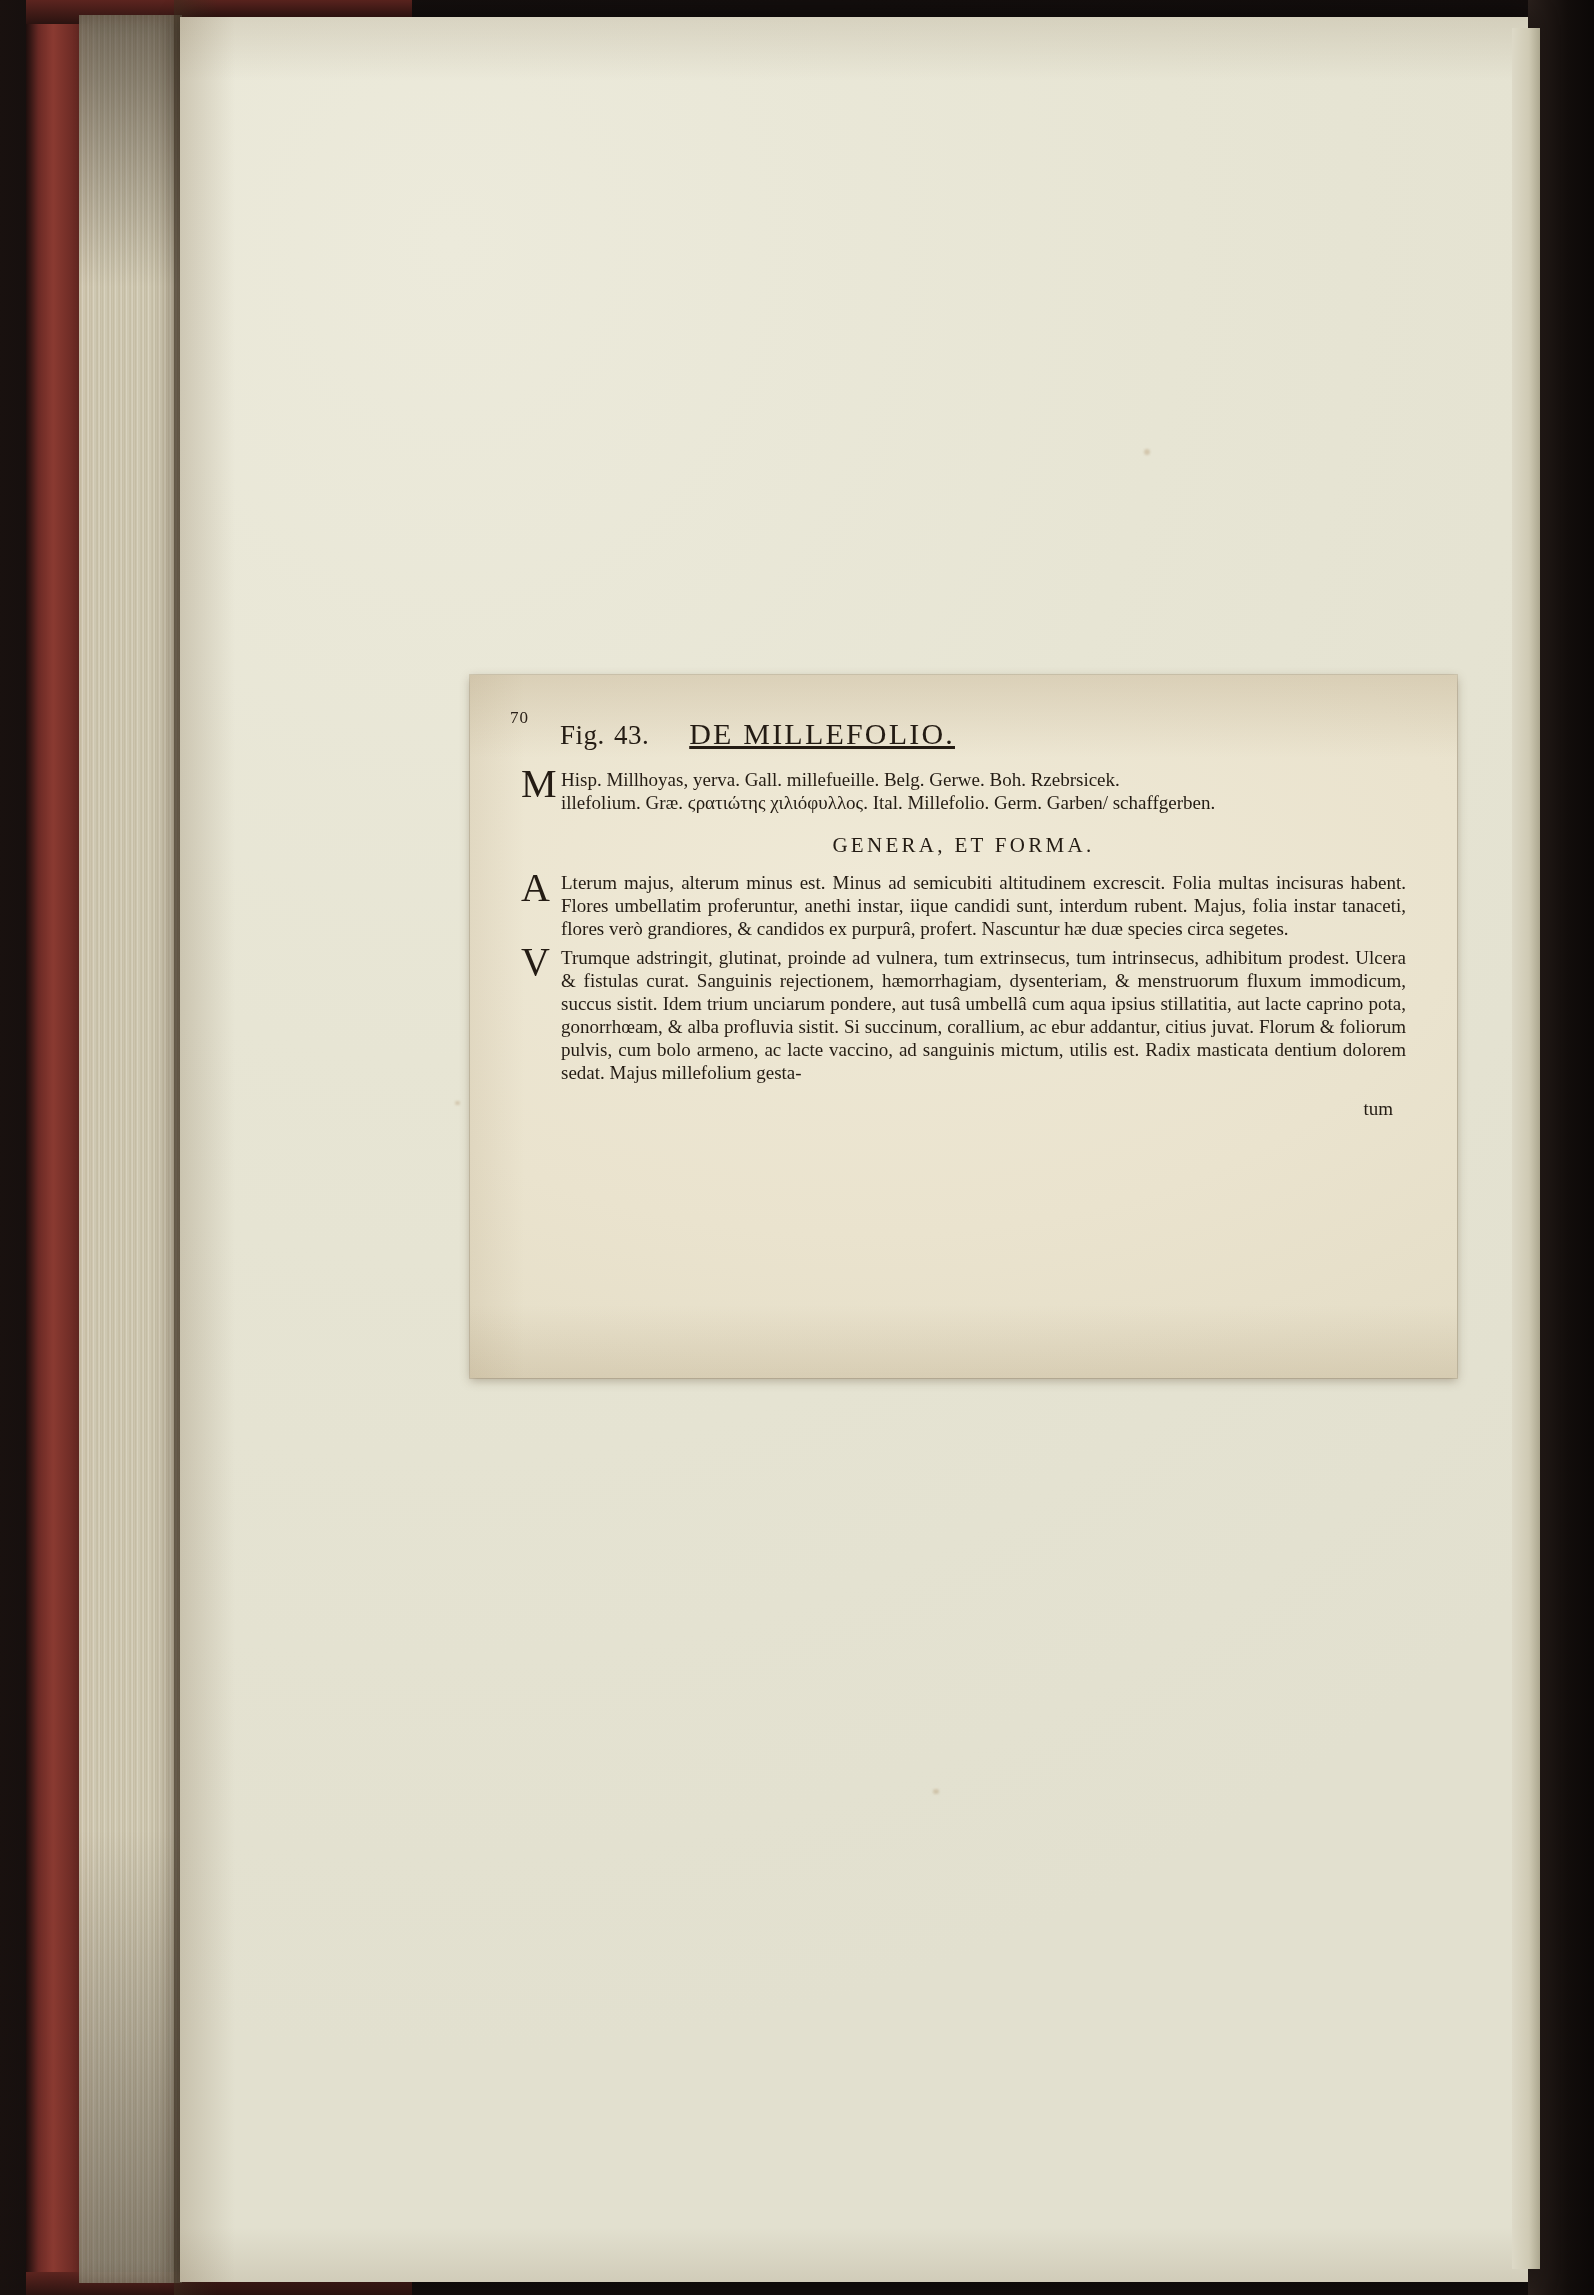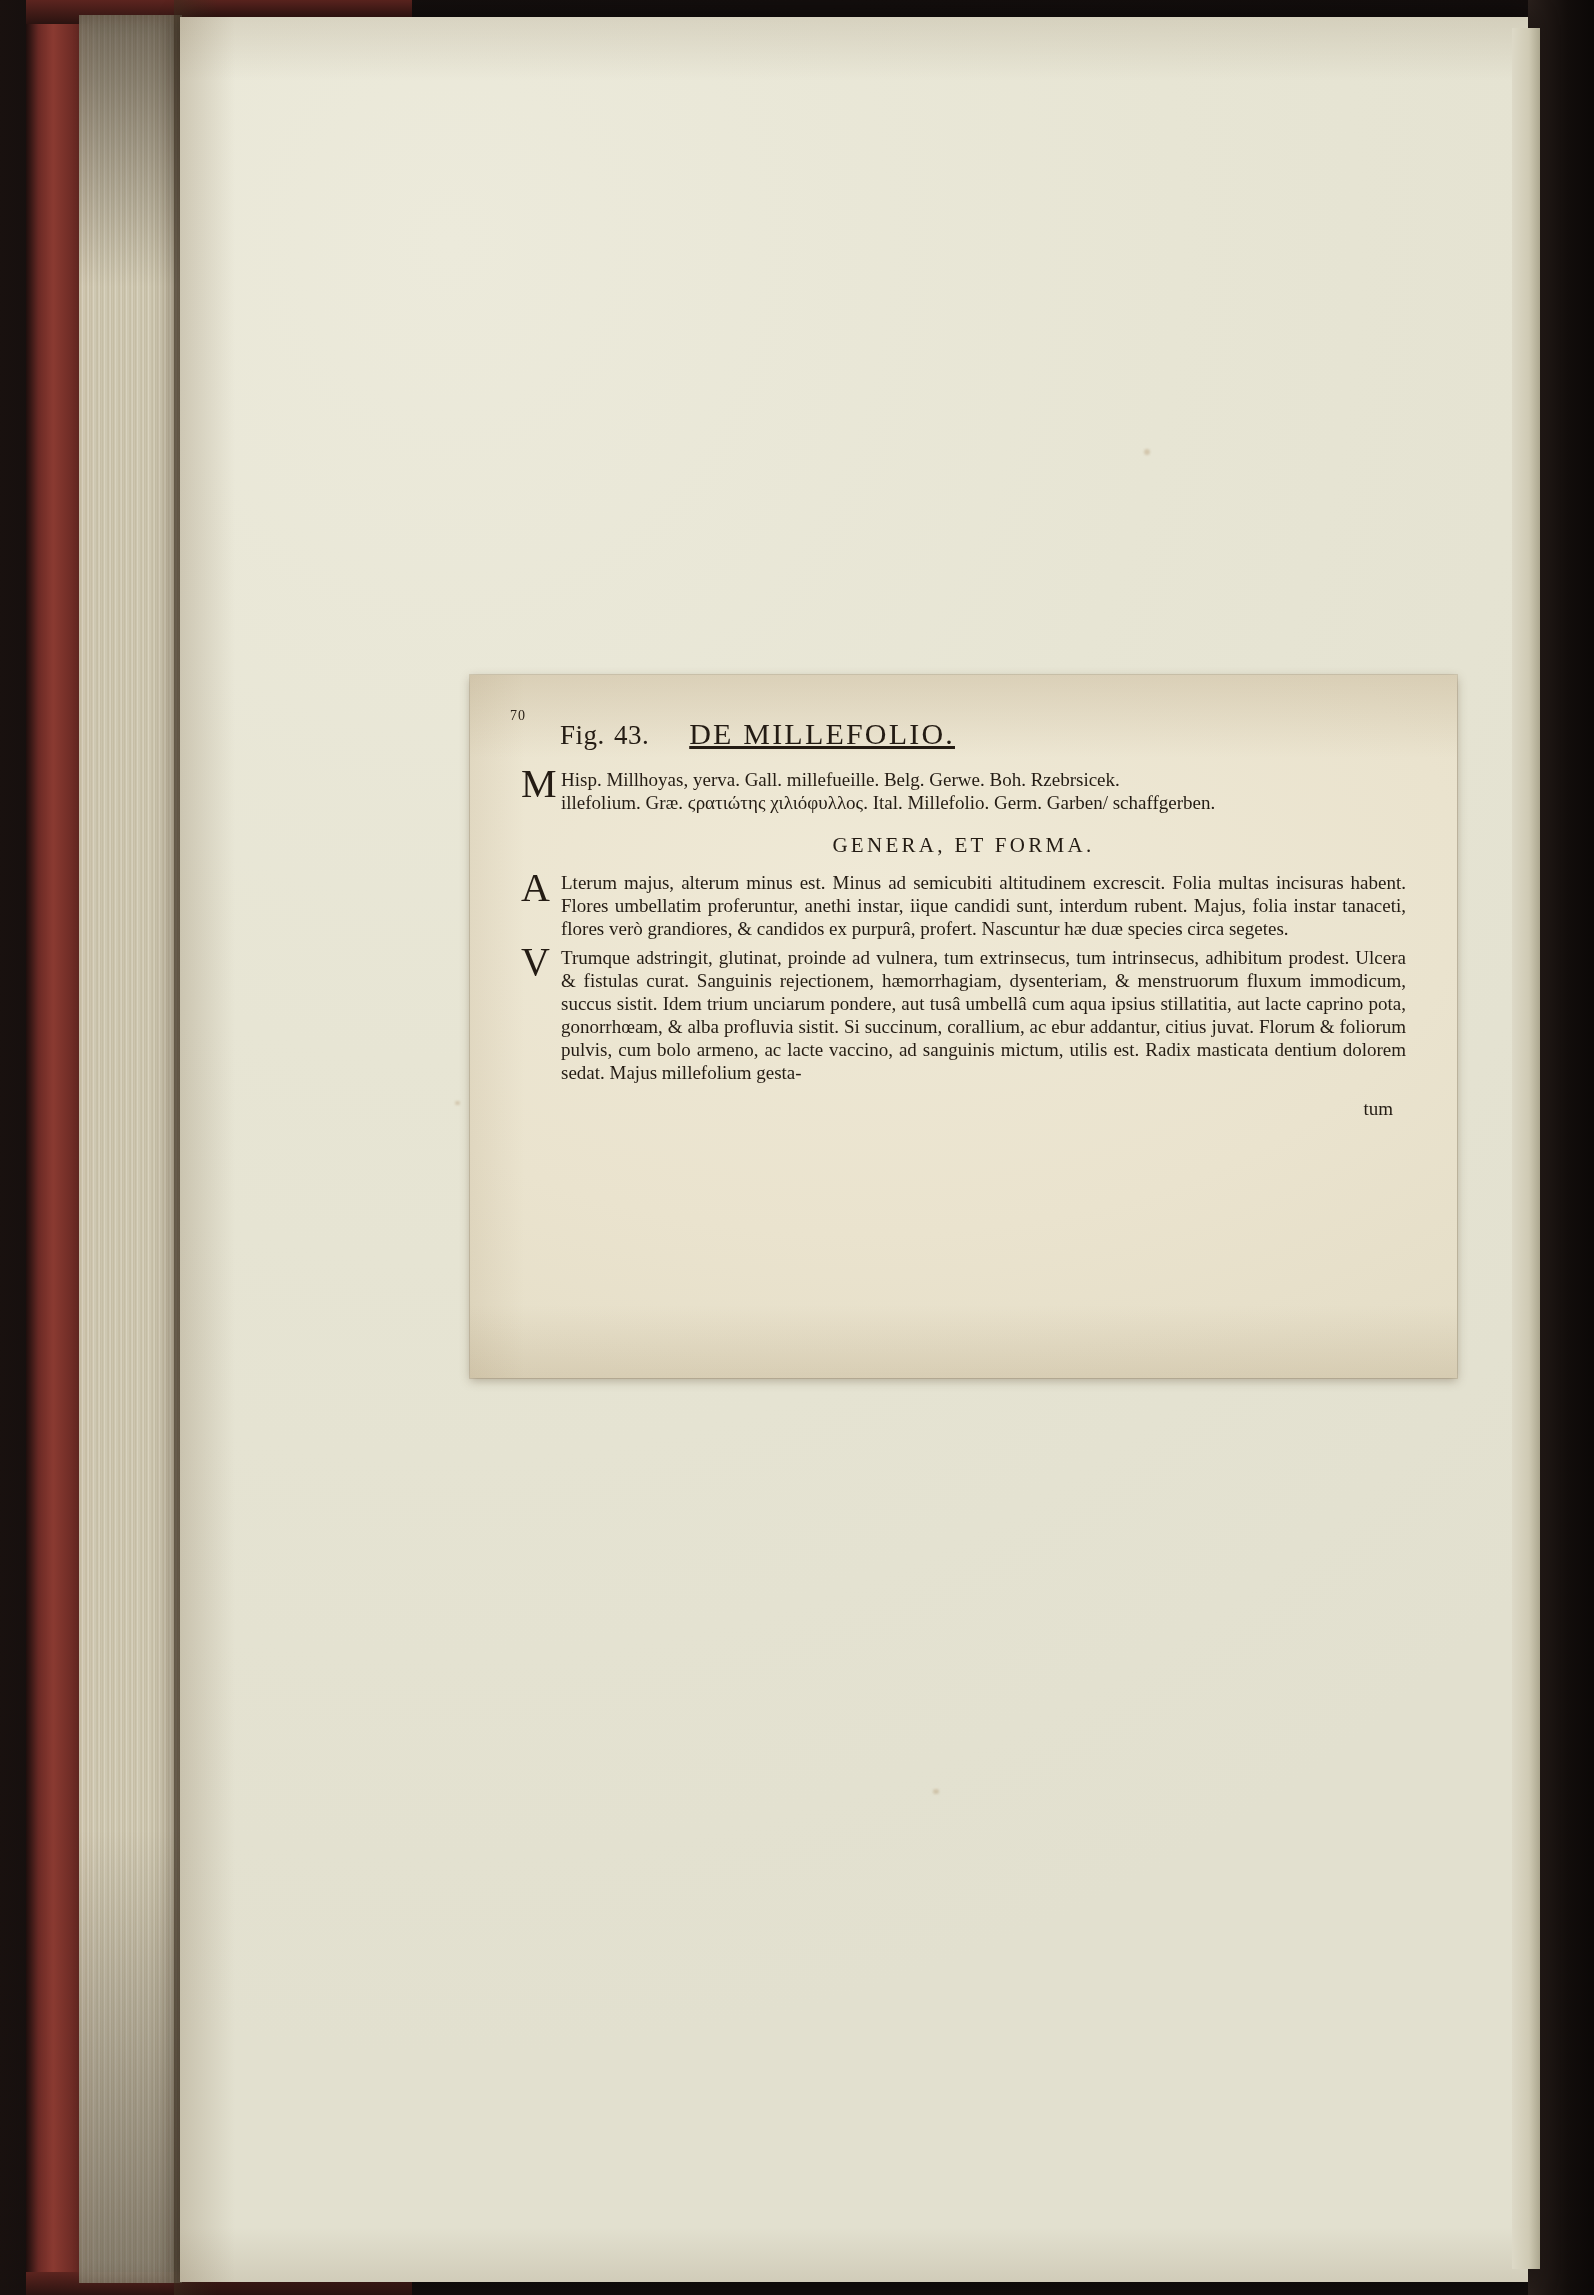--- a/index.html
+++ b/index.html
@@ -165,21 +165,21 @@
   .slip-inner {
     position: relative;
     padding: 42px 51px 0 51px;
     color: #241c14;
   }
 
   .folio {
     position: absolute;
     top: 33px;
     left: 40px;
-    font-size: 14px;
+    font-size: 17px;
     letter-spacing: 0.9px;
     color: #2a2118;
   }
 
   .head-line {
     display: flex;
     align-items: baseline;
     justify-content: flex-start;
     gap: 40px;
     padding-left: 39px;

